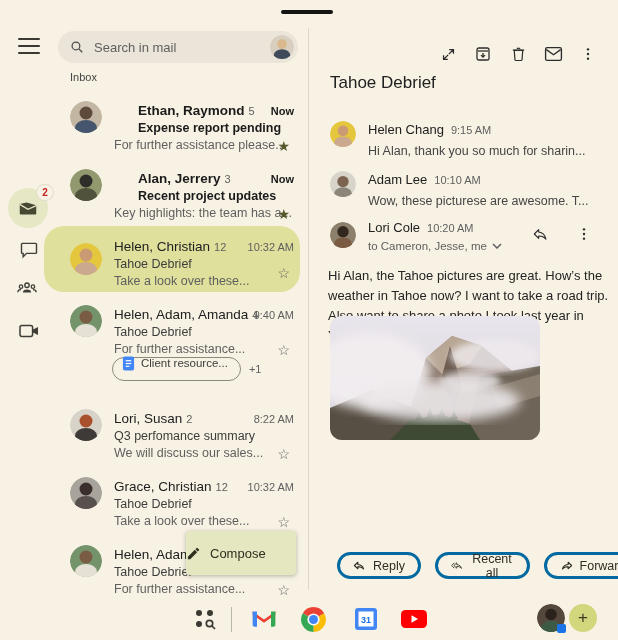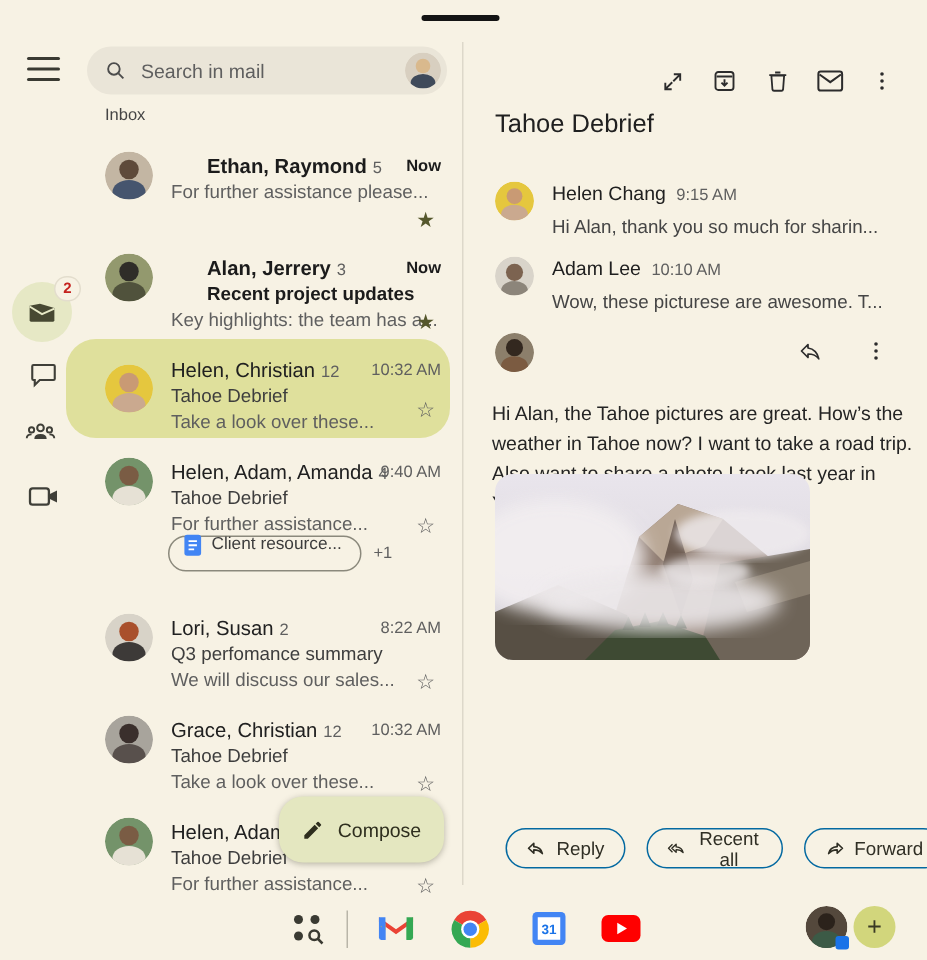--- a/index.html
+++ b/index.html
@@ -38,21 +38,21 @@
   .rtime { position:absolute; right:6px; top:8px; font-size:11px; color:#5f5f5f; }
   .mail-row.unread .rtime { color:#1b1b1b; font-weight:bold;padding-left:12px; }
   .star { position:absolute; right:10px; bottom:8px; font-size:14px; line-height:14px; color:#5f5f5f; cursor:pointer; }
   .star.filled { color:#55572c; }
   .mail-row.selected { background:#dfe09c; border-radius:20px; height:66px; }
   .chiprow { position:absolute; left:68px; top:56px; display:flex; align-items:center; gap:8px; }
   .chip { display:flex; align-items:center; gap:6px; border:1px solid #8b897c; border-radius:13px; height:24px; padding:0 12px 12px 9px; font-size:11.5px; color:#3c3c3c; background:transparent; cursor:pointer; }
   .chip-extra { font-size:11px; color:#5f5f5f; }
 
   
-  .compose { left:186px; top:531px; width:110px; height:44px; border-radius:16px; background:#e4e7c0; box-shadow:0 1px 4px rgba(60,60,40,.35); display:flex; align-items:center; justify-content:center; gap:9px; z-index:6; cursor:pointer; }
+  .compose { left:186px; top:531px; width:110px; height:44px; border-radius:4px; background:#e4e7c0; box-shadow:0 1px 4px rgba(60,60,40,.35); display:flex; align-items:center; justify-content:flex-start; gap:9px; z-index:6; cursor:pointer; }
   .compose span.lbl { font-size:13px; font-weight:500; color:#2e2e1e; }
 
   
   .vdiv { left:308px; top:28px; width:1px; height:562px; background:#ddd8ca; }
 
   
   .toolbar { right:20px; top:44px; display:flex; gap:15px; }
   .tbtn { width:20px; height:20px; display:flex; align-items:center; justify-content:center; cursor:pointer; }
   .thread-title { left:330px; top:73px; font-size:17px; color:#202020; }
 
@@ -63,21 +63,21 @@
   .mtime { font-size:11px; color:#5f5f5f; font-weight:400; margin-left:7px; }
   .msnip { font-size:12.5px; color:#454545; margin-top:6px; white-space:nowrap; }
   .mrcpt { font-size:11.5px; color:#5f5f5f; margin-top:4px; display:flex; align-items:center; gap:5px; cursor:pointer; }
   .msg-actions { right:24px; top:224px; display:flex; gap:24px; }
 
   .body-text { left:328px; top:266px; width:282px; font-size:13px; line-height:20px; color:#242424; }
 
   .photo { left:330px; top:316px; width:210px; height:124px; border-radius:12px; overflow:hidden; cursor:pointer; }
 
   .reply-bar { left:337px; top:552px; display:flex; gap:14px; }
-  .pill-btn { display:flex; align-items:center; gap:7px; height:27px; border:1px solid #0369a1; border-radius:14px; padding:0 13px; background:transparent; font-size:12.5px; color:#2f2e24; font-family:"Liberation Sans",sans-serif; cursor:pointer; }
+  .pill-btn { display:flex; align-items:center; gap:7px; height:27px; border:3px solid #0369a1; border-radius:14px; padding:0 13px; background:transparent; font-size:12.5px; color:#2f2e24; font-family:"Liberation Sans",sans-serif; cursor:pointer; }
 
   
   .taskbar-item { width:28px; height:28px; display:flex; align-items:center; justify-content:center; cursor:pointer; }
   .tb-grid { left:191px; top:605px; }
   .tb-div { left:231px; top:607px; width:1px; height:25px; background:#b9b5a8; }
   .tb-gmail { left:250px; top:605px; } .tb-chrome { left:299px; top:605px; }
   .tb-cal { left:352px; top:605px; } .tb-yt { left:400px; top:605px; }
   .tb-av { left:537px; top:604px; width:28px; height:28px; }
   .tb-badge { position:absolute; right:-1px; bottom:-1px; width:9px; height:9px; border-radius:2px; background:#1a73e8; }
   .tb-plus { left:569px; top:604px; width:28px; height:28px; border-radius:50%; background:#d2d67c; display:flex; align-items:center; justify-content:center; font-size:17px; color:#3a3a24; cursor:pointer; }
@@ -142,20 +142,21 @@
 <div class="abs inbox-label">Inbox</div>
 
 <div class="abs mail-row unread" style="top:97px">
   <span class="rav av"><svg width="32" height="32" viewBox="0 0 32 32">
         <circle cx="16" cy="16" r="16" fill="#c3b6a3"></circle>
         <circle cx="16" cy="12" r="6.5" fill="#5e4a3a"></circle>
         <ellipse cx="16" cy="27" rx="11" ry="8" fill="#46556e"></ellipse>
       </svg></span>
   <div class="txt">
     <div class="nameline"><span>Ethan, Raymond</span><span class="cnt">5</span></div>
+    <div class="subj">Expense report pending</div>
     <div class="snip">For further assistance please...</div>
   </div>
   <span class="rtime">Now</span>
   <span class="star filled">★</span>
 </div>
 
 <div class="abs mail-row unread" style="top:165px">
   <span class="rav av"><svg width="32" height="32" viewBox="0 0 32 32">
         <circle cx="16" cy="16" r="16" fill="#93996e"></circle>
         <circle cx="16" cy="12" r="6.5" fill="#2f2d28"></circle>
@@ -325,20 +326,29 @@
     <div class="msnip">Wow, these picturese are awesome. T...</div>
   </div>
 </div>
 
 <div class="abs msg" style="top:218px">
   <span class="mav av" style="top:4px"><svg width="26" height="26" viewBox="0 0 32 32">
         <circle cx="16" cy="16" r="16" fill="#8c7f6b"></circle>
         <circle cx="16" cy="12" r="7" fill="#33281f"></circle>
         <ellipse cx="16" cy="27" rx="11" ry="8" fill="#7b5b41"></ellipse>
       </svg></span>
+  <div class="mtxt">
+    <div><span class="mname">Lori Cole</span><span class="mtime">10:20 AM</span></div>
+    <div class="mrcpt">
+      <span>to Cameron, Jesse, me</span>
+      <svg width="10" height="6" viewBox="0 0 10 6">
+          <path d="M1 1 L5 5 L9 1" fill="none" stroke="#5f5f5f" stroke-width="1.5"></path>
+        </svg>
+    </div>
+  </div>
 </div>
 
 <div class="abs msg-actions">
   <span class="tbtn">
     <svg width="18" height="16" viewBox="0 0 24 24">
         <path d="M10 9V5.5L3.5 12 10 18.5V15c5 0 8.3 1.5 10.8 4.8C19.8 14.5 16 9.6 10 9z" fill="none" stroke="#2c2c2c" stroke-width="1.7" stroke-linejoin="round"></path>
       </svg>
   </span>
   <span class="tbtn">
     <svg width="16" height="18" viewBox="0 0 24 24">

